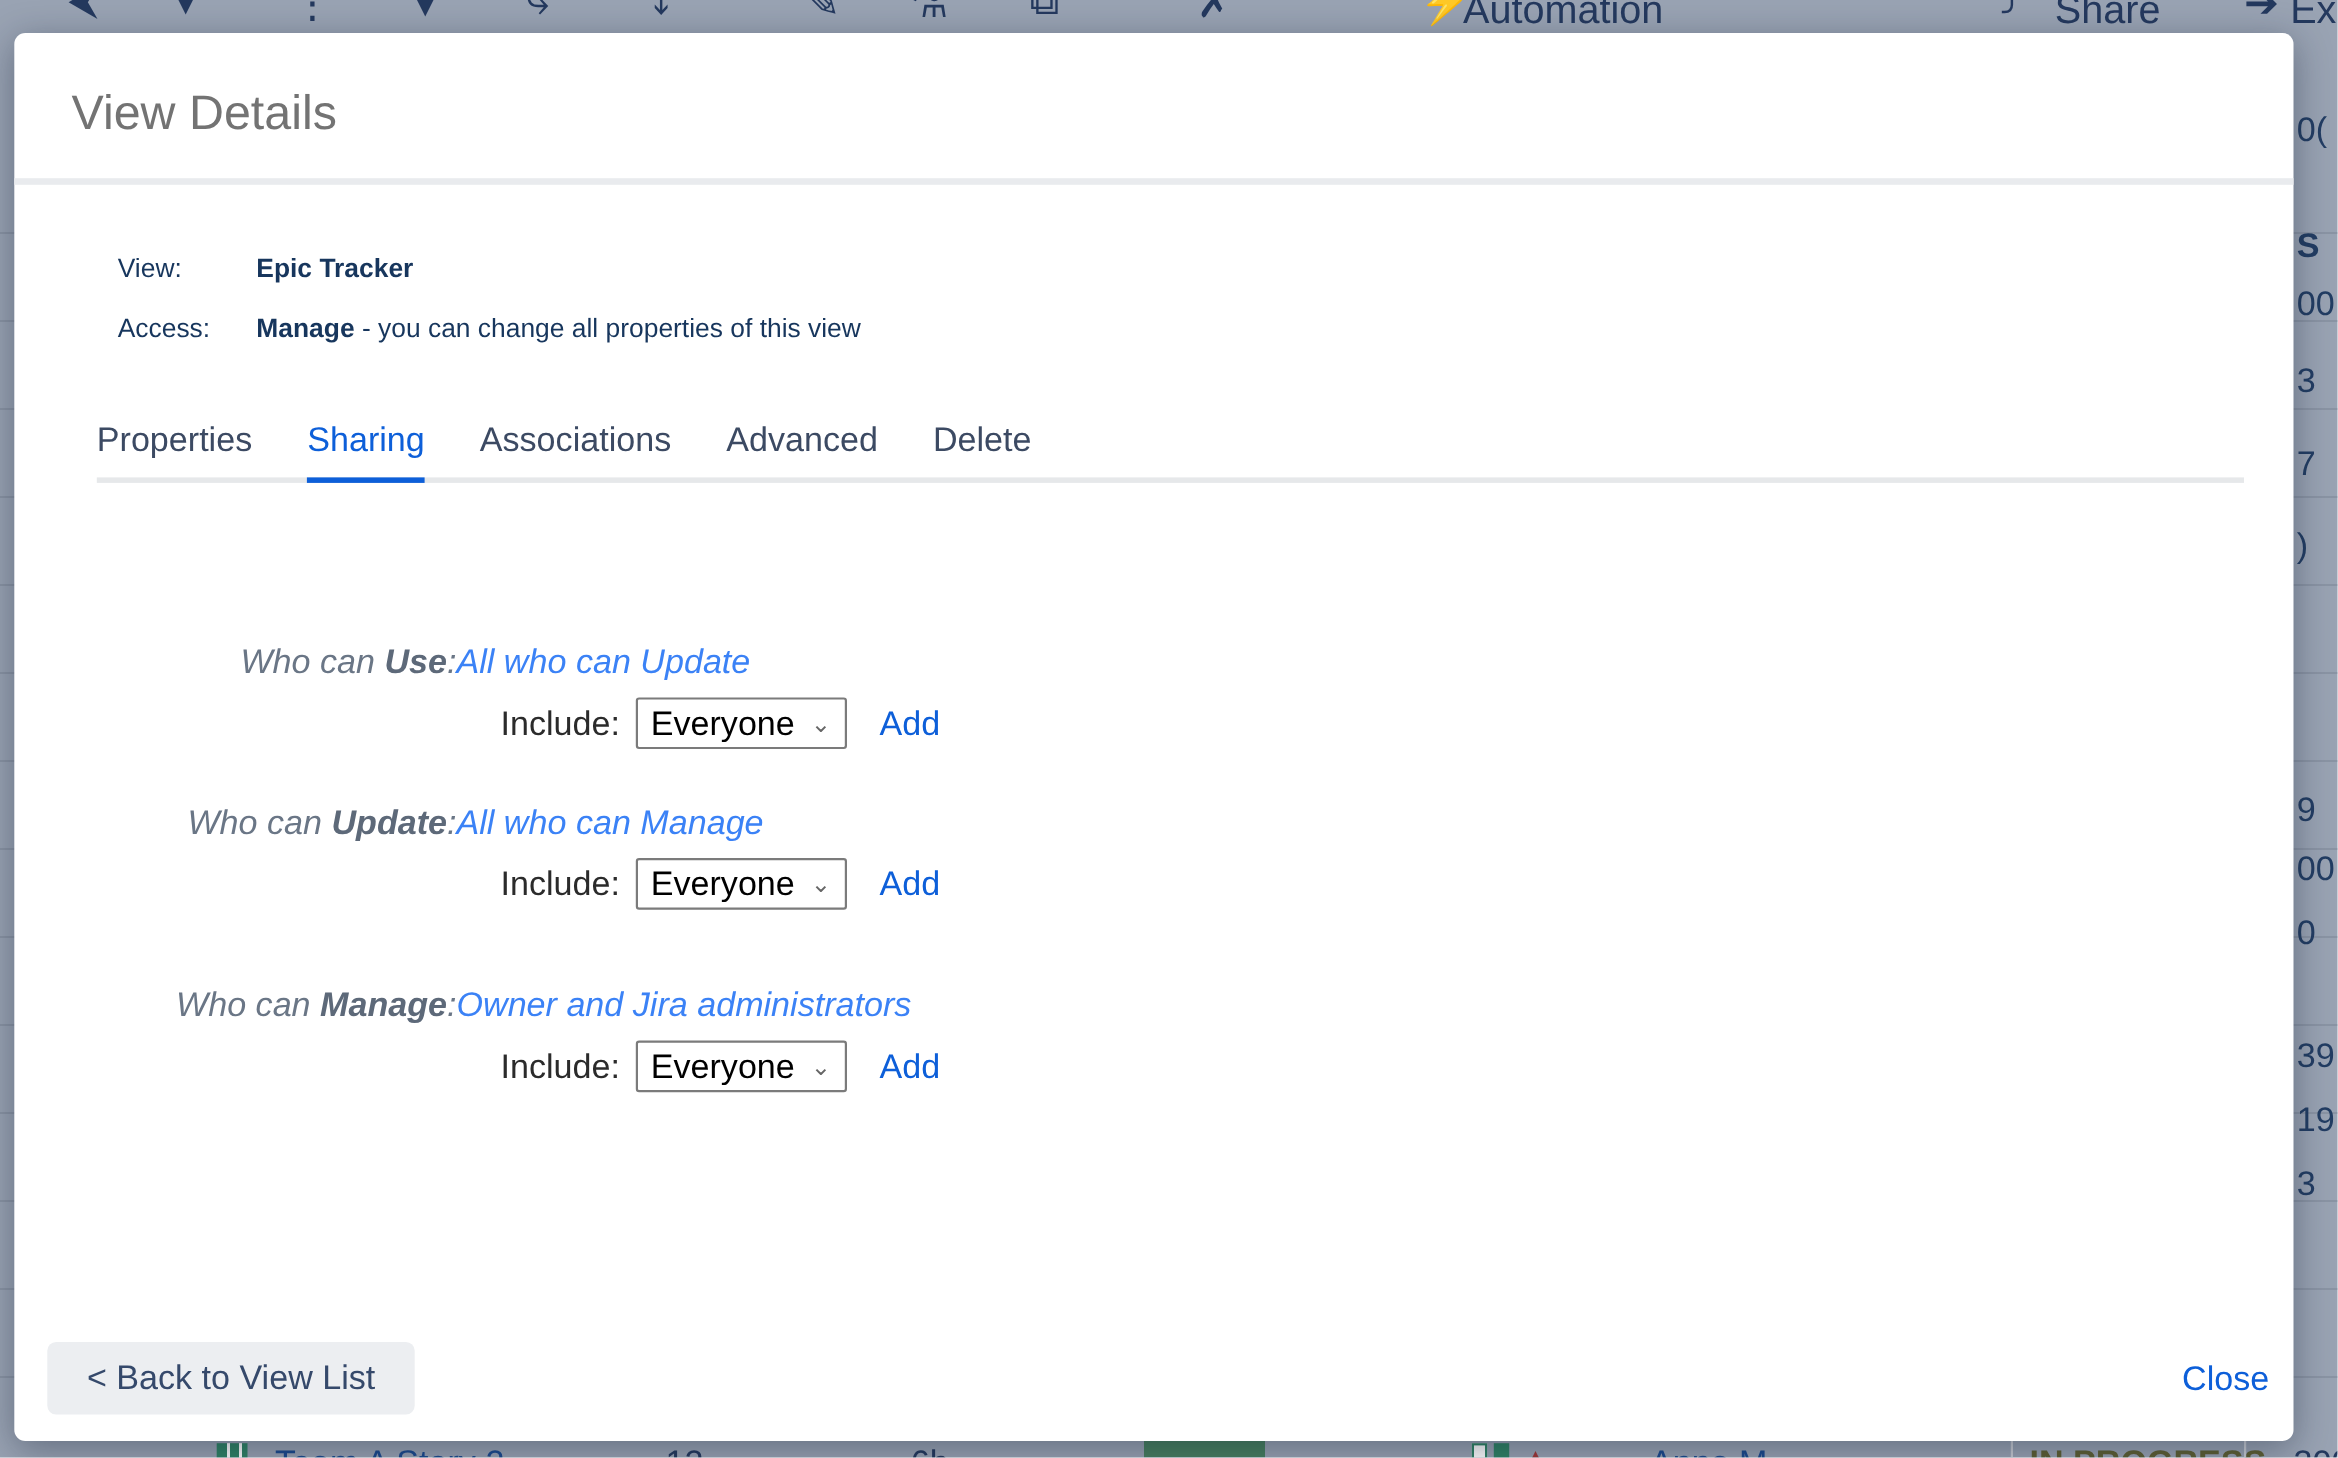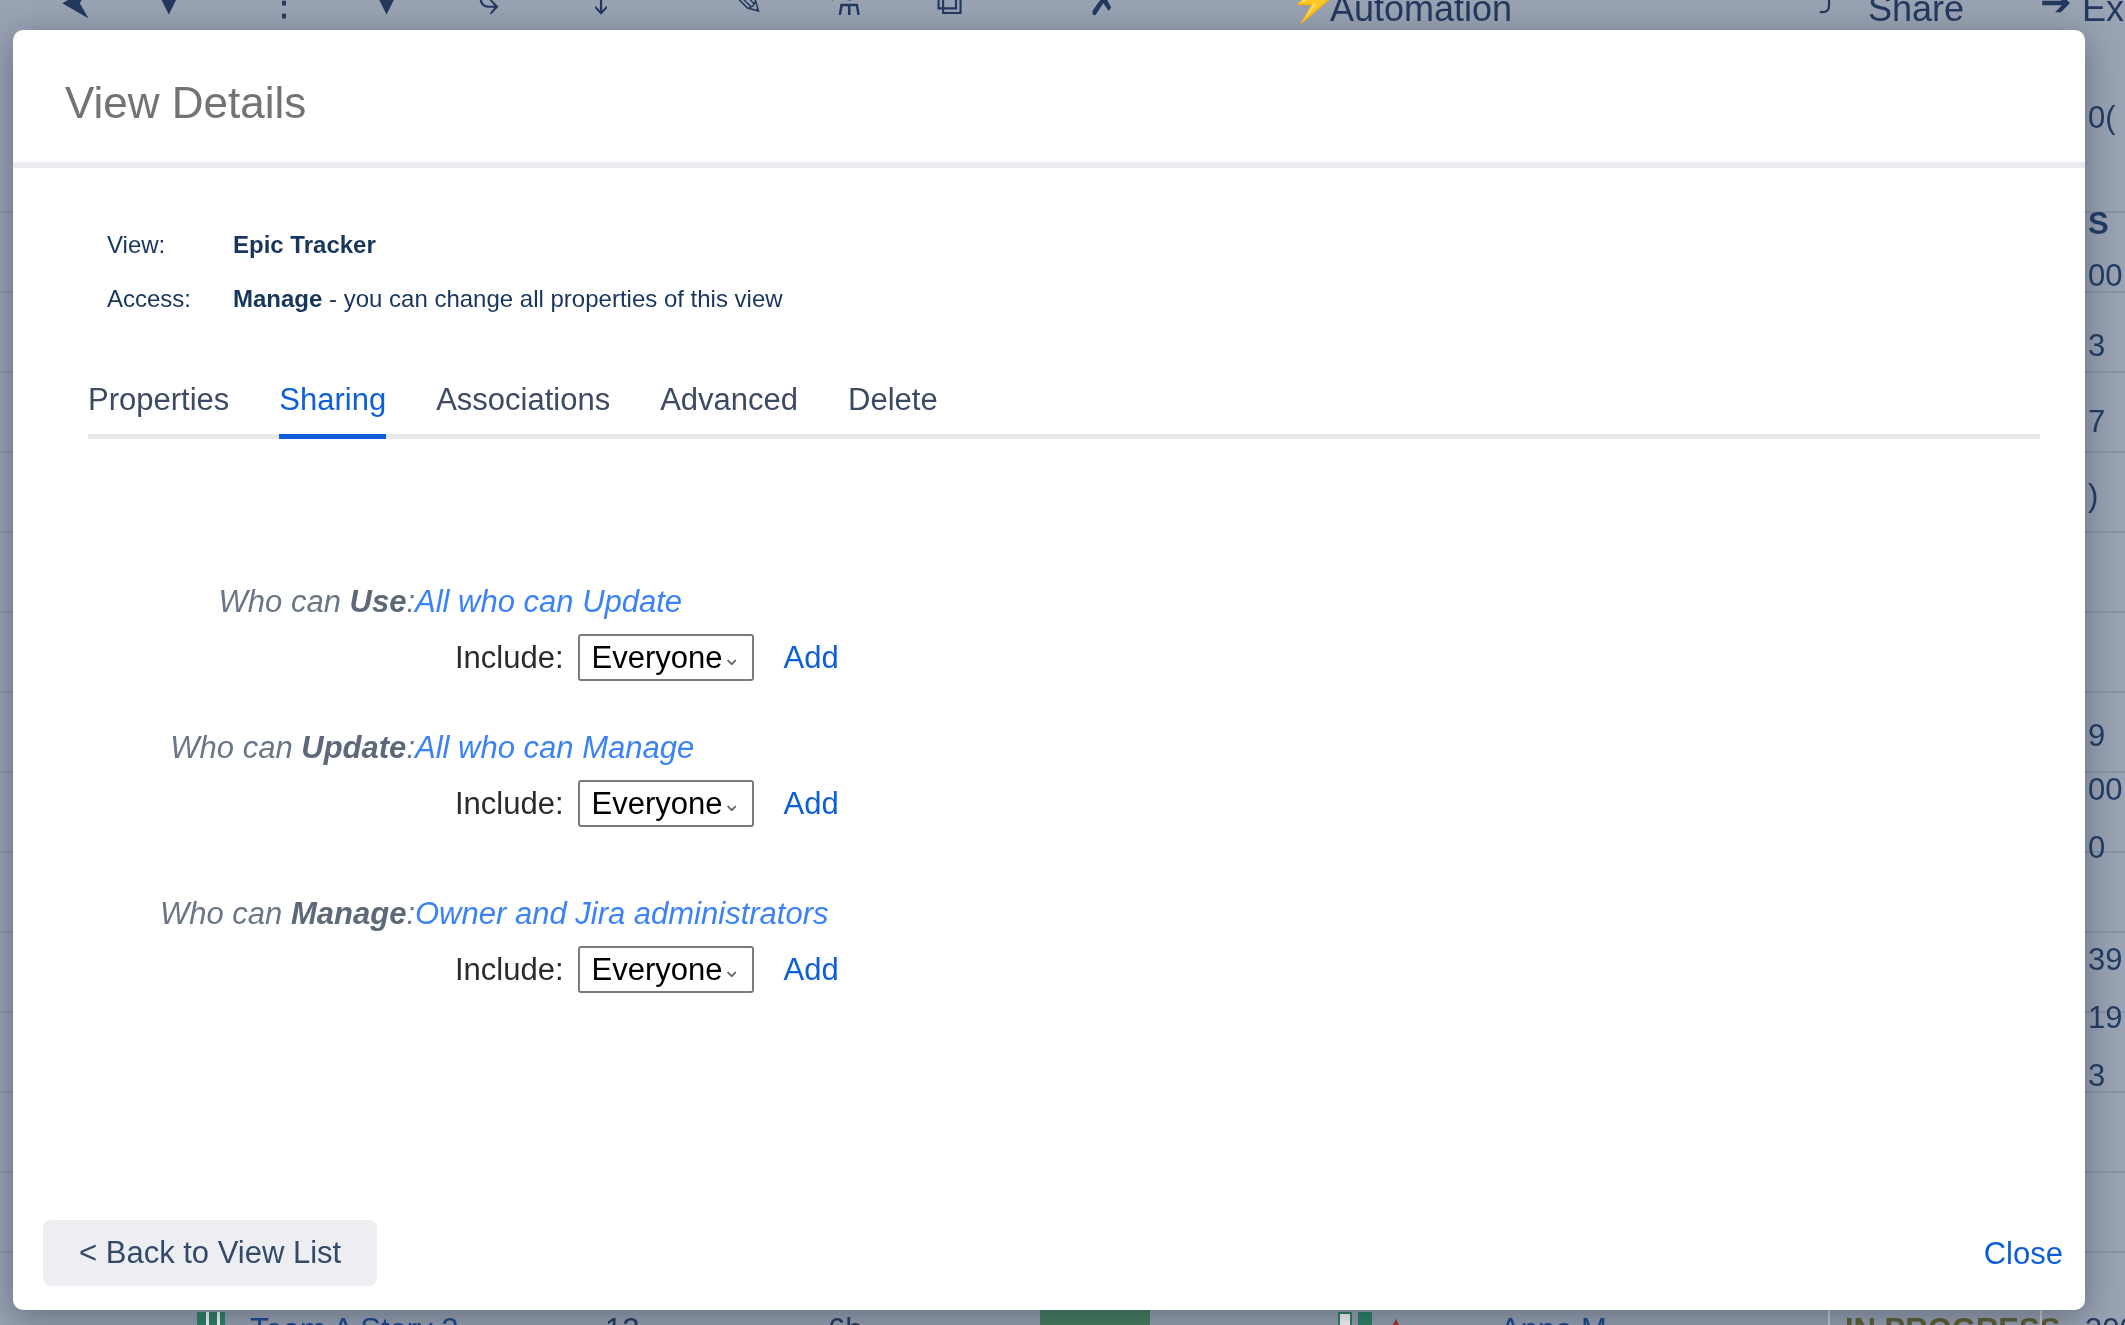--- a/index.html
+++ b/index.html
@@ -58,21 +58,21 @@
   .banner .banner-status { margin-left:70px; color:#2f2f2f; }
   .banner .banner-link { margin-left:26px; color:#0d5fd9; }
 
   .perm { position:absolute; left:75px; font-size:31px; }
   .perm-row1 { display:flex; align-items:baseline; line-height:40px;font-style:italic; }
   .perm-label { display:inline-block; width:327px; text-align:right; color:#6a7686; }
   .perm-label .bold { color:#5d6979; }
   .perm-desc { color:#3b82f6; }
   .perm-row2 { margin-top:12px; margin-left:367px; display:flex; align-items:center; }
   .include-label { color:#2b2b2b; }
-  .select-box { margin-left:14px; width:176px; height:47px; border:2px solid #7b7b7b; border-radius:3px;
+  .select-box { margin-left:14px; width:192px; height:47px; border:2px solid #7b7b7b; border-radius:3px;
     background:#fff; display:flex; align-items:center; padding:0 12px; color:#000; cursor:default; }
   .select-chevron { margin-left:auto; color:#666; font-size:22px; }
   .add-link { margin-left:30px; color:#0d5fd9; cursor:pointer; }
   .link { cursor:pointer; }
 
   .back-btn { position:absolute; left:30px; top:1190px; height:66px; padding:0 36px;
     background:#eceef1; border:none; border-radius:8px; font-size:31px; color:#35496b;
     font-family:"Liberation Sans", sans-serif; display:flex; align-items:center; cursor:pointer; }
   .close-link { position:absolute; right:22px; top:1206px; font-size:31px; color:#0d5fd9; cursor:pointer; }
 </style>

